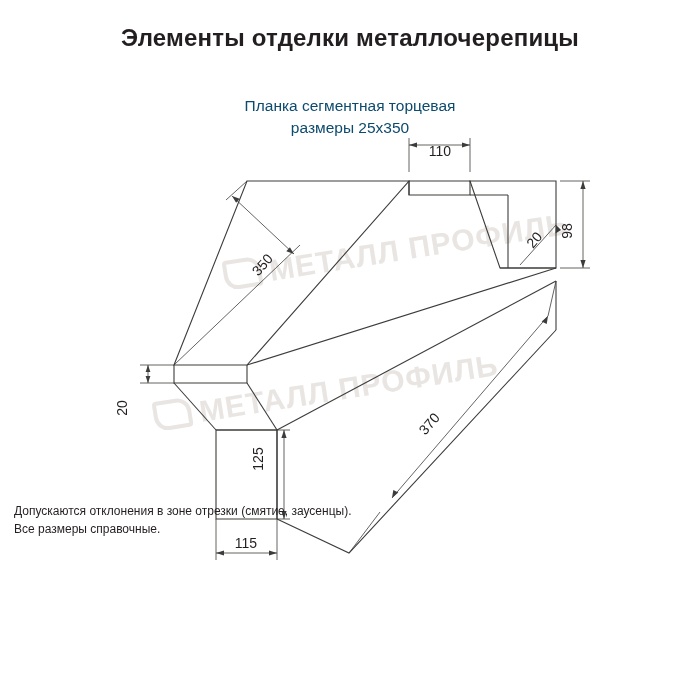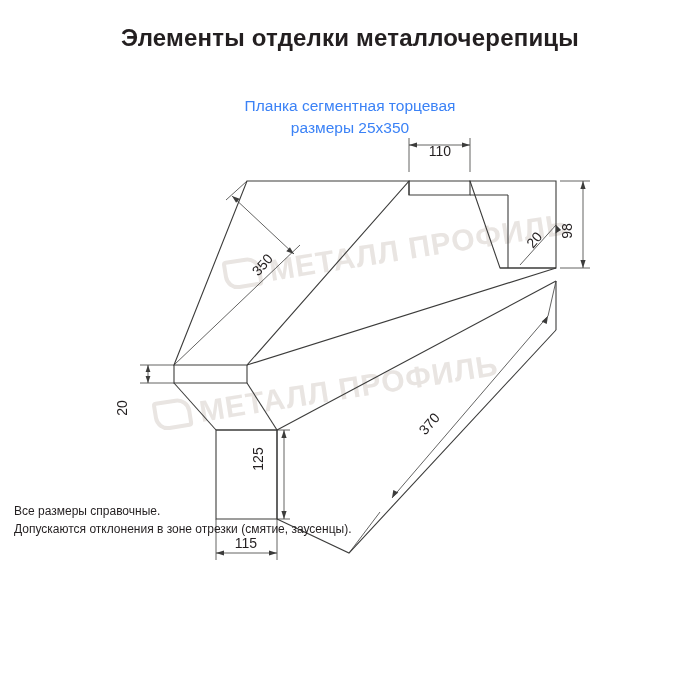--- a/index.html
+++ b/index.html
@@ -33,21 +33,21 @@
     color: #231f20;
   }
   .subtitle {
     position: absolute;
     top: 95px;
     left: 0;
     width: 700px;
     text-align: center;
     font-size: 15.5px;
     line-height: 22px;
-    color: #3b82f6;
+    color: #0c4a6e;
   }
   .subtitle .line2 {
     display: block;
   }
   .footnotes {
     position: absolute;
     left: 14px;
     bottom: 14px;
     font-size: 12px;
     line-height: 18px;
@@ -198,17 +198,17 @@
       <text x="538" y="243" text-anchor="middle" transform="rotate(-50 538 243)">20</text>
       <text x="266" y="268" text-anchor="middle" transform="rotate(-48 266 268)">350</text>
       <text x="433" y="427" text-anchor="middle" transform="rotate(-49 433 427)">370</text>
       <text x="127" y="408" text-anchor="middle" transform="rotate(-90 127 408)">20</text>
       <text x="263" y="459" text-anchor="middle" transform="rotate(-90 263 459)">125</text>
       <text x="246" y="548" text-anchor="middle">115</text>
     </g>
   </svg>
 
   <div class="footnotes">
+    <div>Допускаются отклонения в зоне отрезки (смятие, заусенцы).</div>
     <div>Все размеры справочные.</div>
-    <div>Допускаются отклонения в зоне отрезки (смятие, заусенцы).</div>
   </div>
 
 </div>
 
 </body></html>

